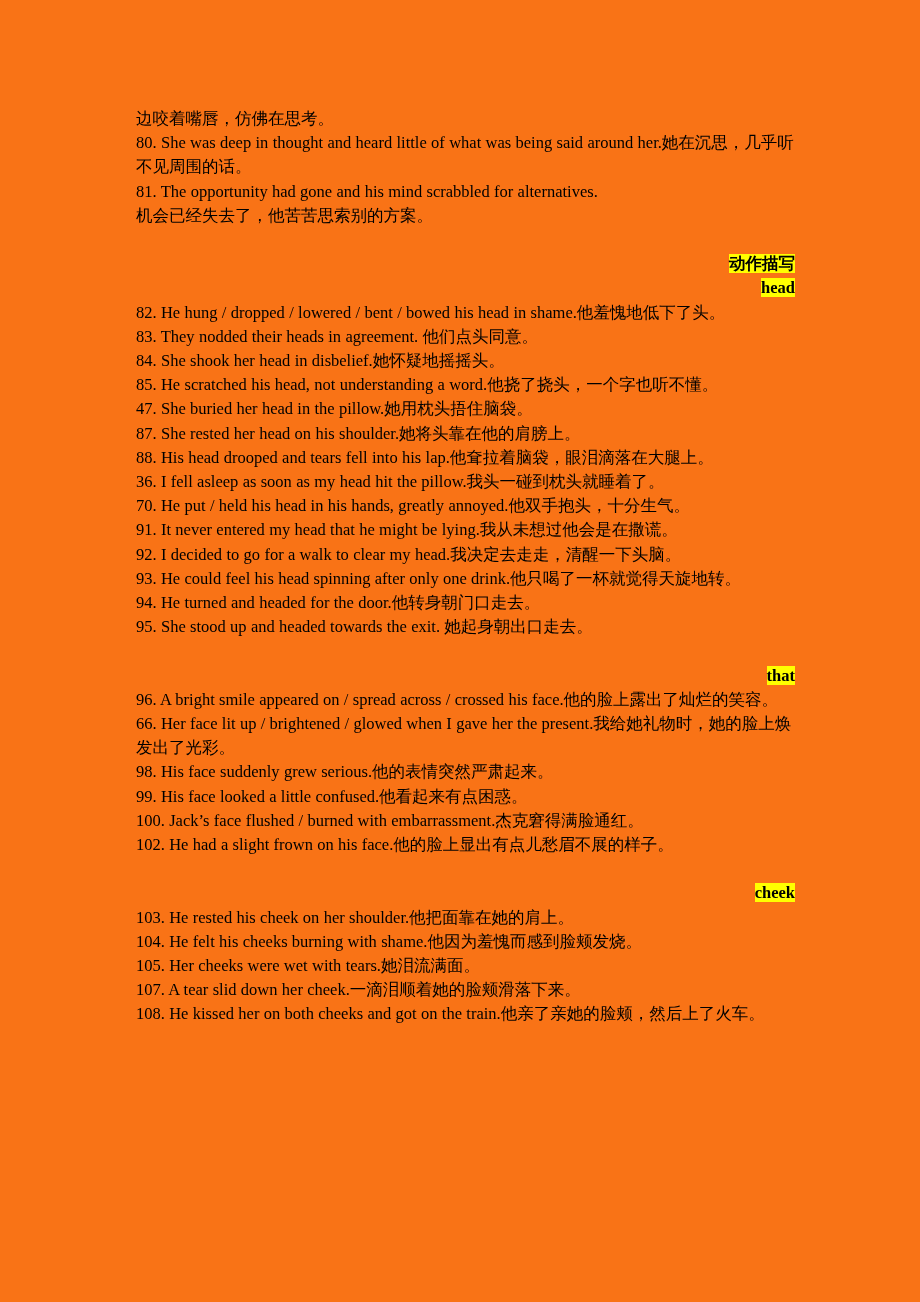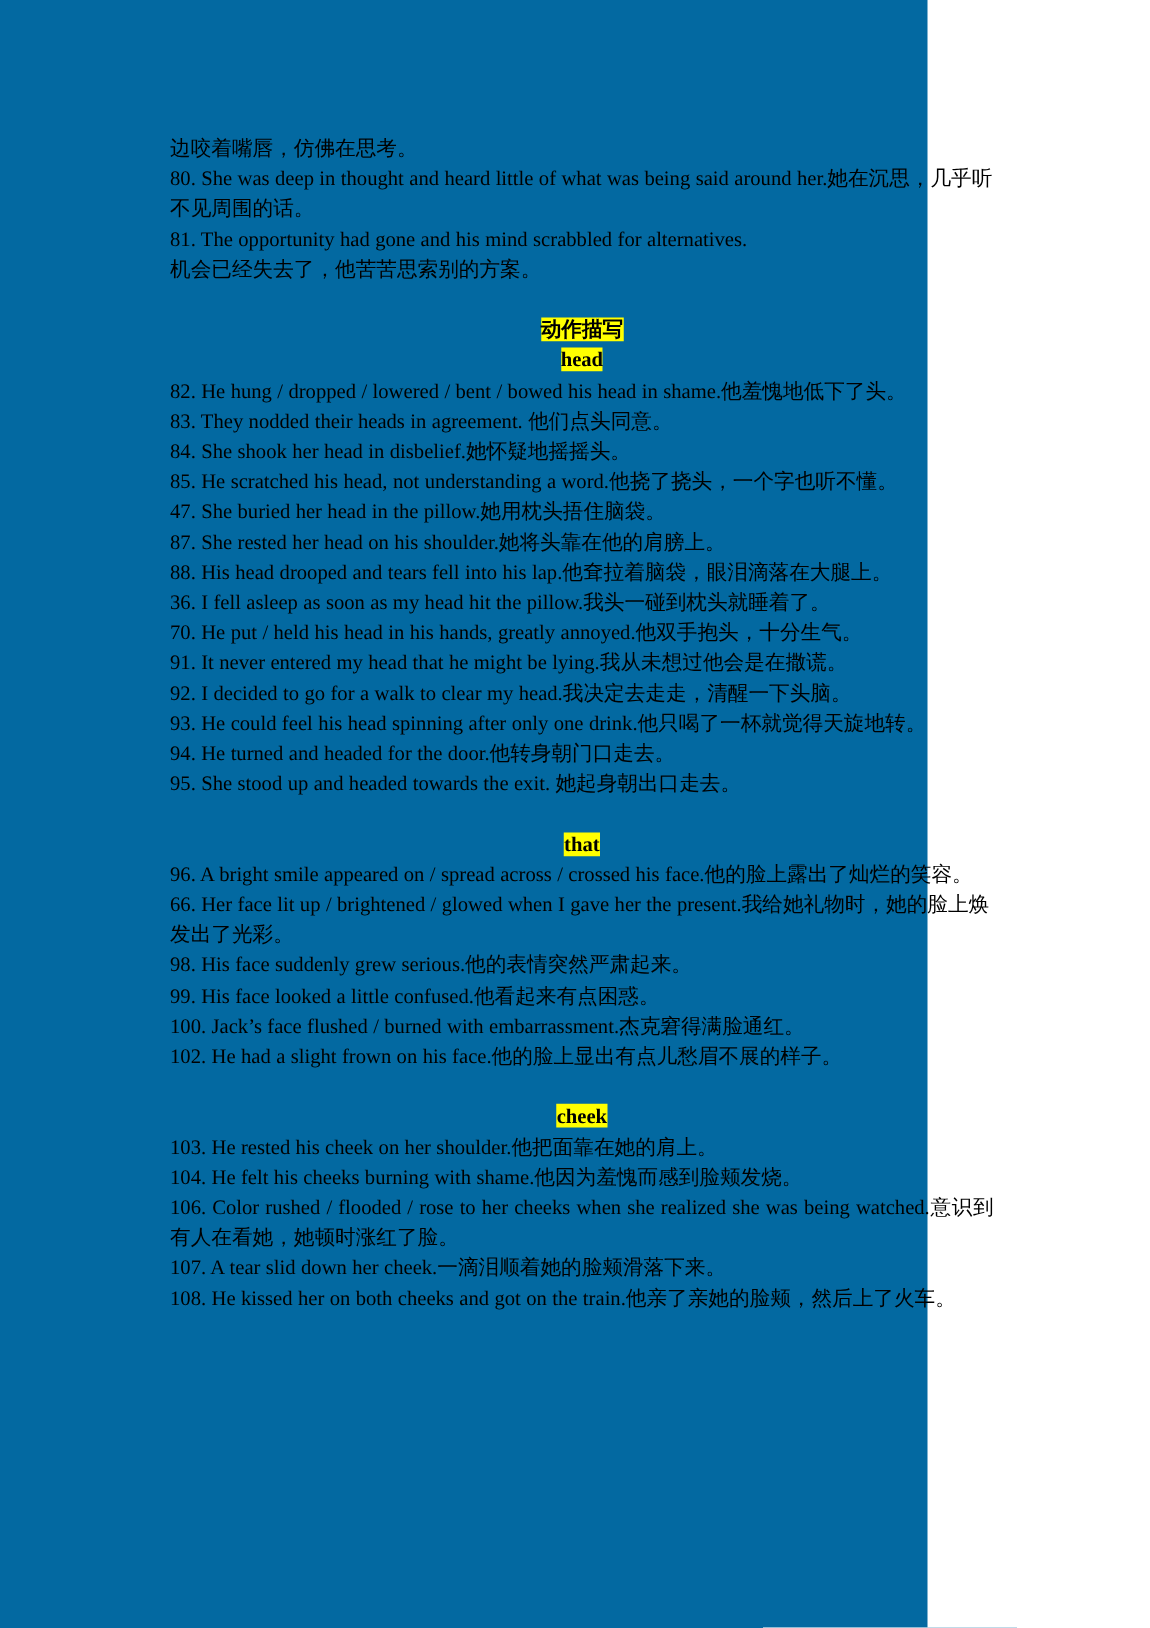--- a/index.html
+++ b/index.html
@@ -9,23 +9,23 @@
   }
   body {
     width: 920px;
     height: 1302px;
     overflow: hidden;
     font-family: "Liberation Serif", "DejaVu Serif", serif;
     color: #000000;
   }
   #page {
     position: relative;
-    width: 742px;
+    width: 920px;
     height: 1302px;
-    background: #0369a1;
+    background: #f97316;
     box-sizing: border-box;
     padding: 107px 125px 0 136px;
   }
   #doc-body {
     width: 659px;
   }
   .line {
     font-size: 16.5px;
     line-height: 24.2px;
     text-align: justify;
@@ -42,21 +42,21 @@
   .spacer {
     height: 24.2px;
     font-size: 16.5px;
     line-height: 24.2px;
   }
   .section-head {
     margin: 0;
     font-size: 16.5px;
     line-height: 24.2px;
     font-weight: bold;
-    text-align: center;
+    text-align: right;
   }
   .hl {
     background-color: #ffff00;
     font-weight: bold;
     display: inline;
     padding: 0;
   }
 </style>
 </head>
 <body>
@@ -89,17 +89,17 @@
       <p class="line nojust">96. A bright smile appeared on / spread across / crossed his face.他的脸上露出了灿烂的笑容。</p>
       <p class="line nojust">66. Her face lit up / brightened / glowed when I gave her the present.我给她礼物时，她的脸上焕发出了光彩。</p>
       <p class="line nojust">98. His face suddenly grew serious.他的表情突然严肃起来。</p>
       <p class="line nojust">99. His face looked a little confused.他看起来有点困惑。</p>
       <p class="line nojust">100. Jack’s face flushed / burned with embarrassment.杰克窘得满脸通红。</p>
       <p class="line nojust">102. He had a slight frown on his face.他的脸上显出有点儿愁眉不展的样子。</p>
       <div class="spacer">&nbsp;</div>
       <p class="section-head"><span class="hl">cheek</span></p>
       <p class="line nojust">103. He rested his cheek on her shoulder.他把面靠在她的肩上。</p>
       <p class="line nojust">104. He felt his cheeks burning with shame.他因为羞愧而感到脸颊发烧。</p>
-      <p class="line">106. Color rushed / flooded / rose to her cheeks when she realized she was being watched.意识到有人在看她，她顿时涨红了脸。</p>
+      <p class="line nojust">105. Her cheeks were wet with tears.她泪流满面。</p>
       <p class="line nojust">107. A tear slid down her cheek.一滴泪顺着她的脸颊滑落下来。</p>
       <p class="line nojust">108. He kissed her on both cheeks and got on the train.他亲了亲她的脸颊，然后上了火车。</p>
     </div>
 </div>
 
 </body></html>

